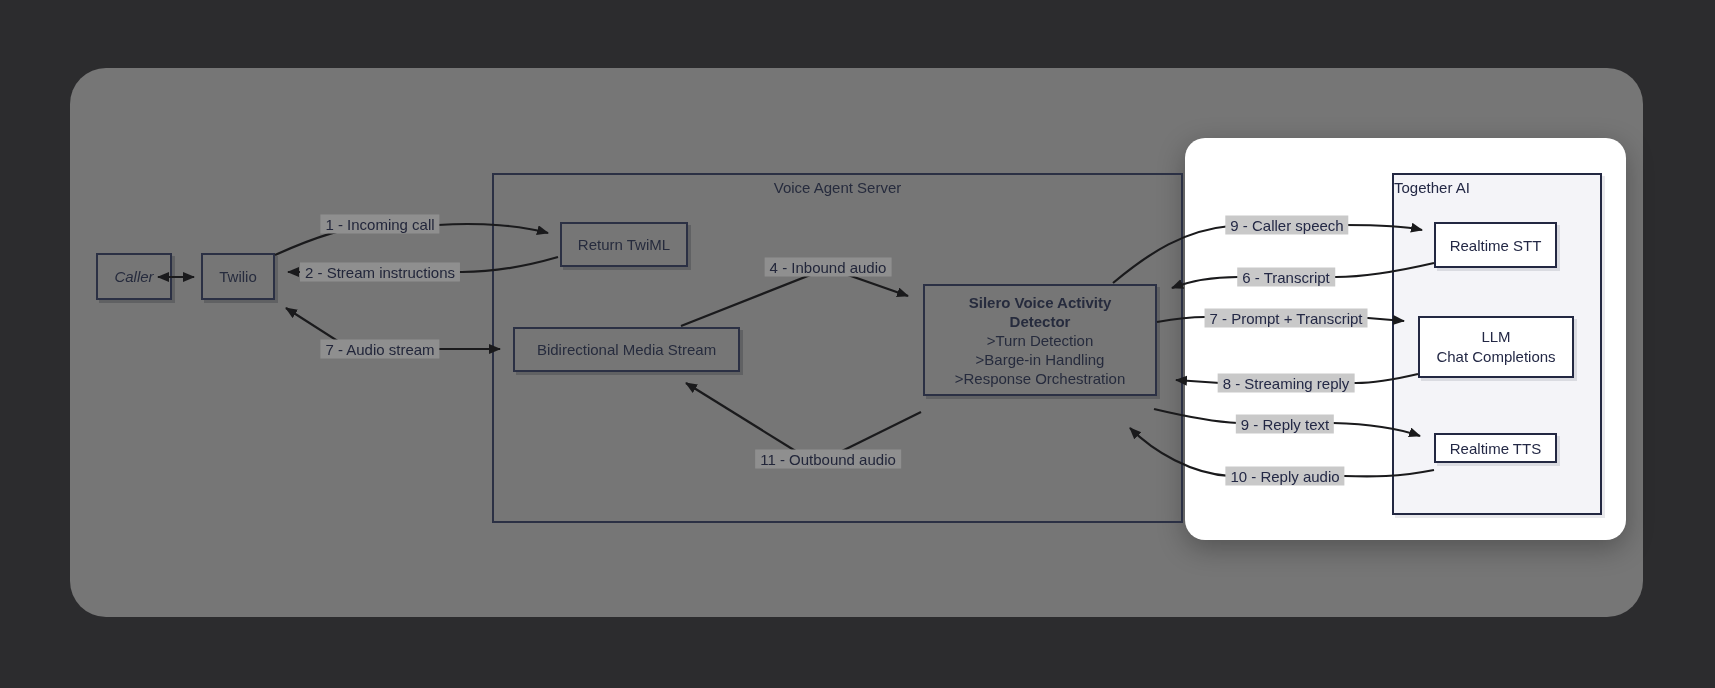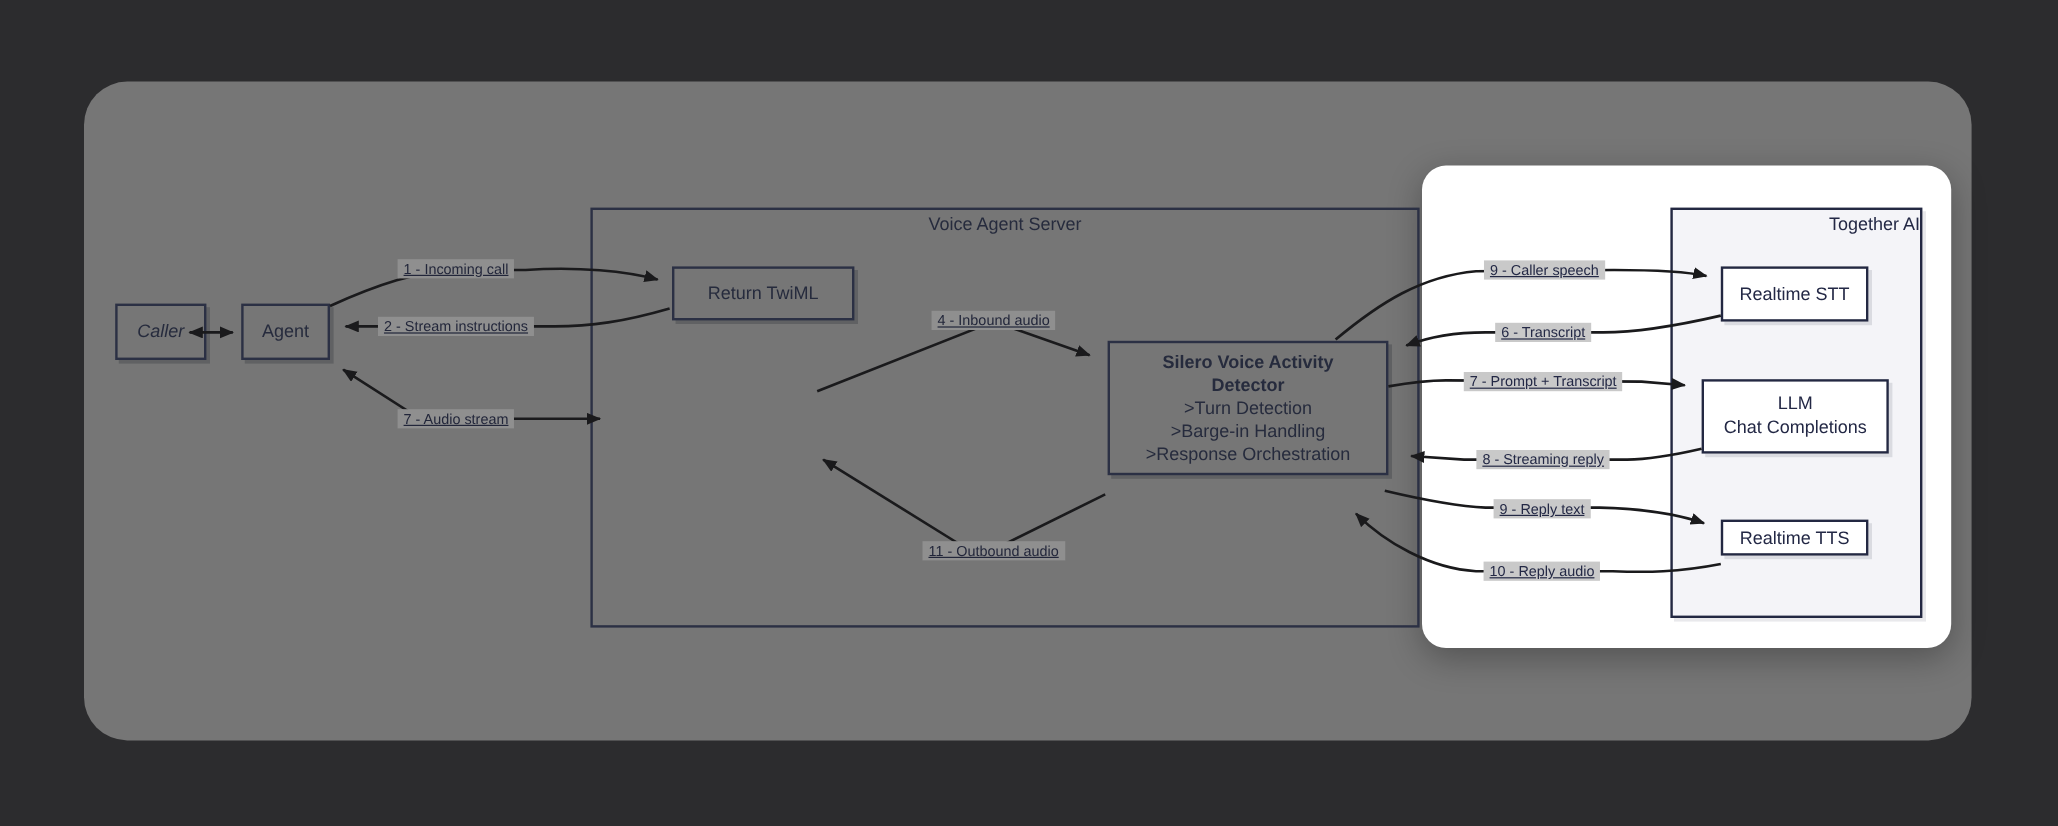--- a/index.html
+++ b/index.html
@@ -27,48 +27,48 @@
   .vas-title{
     position:absolute;left:0;right:0;top:4px;text-align:center;
     font-size:15px;color:#262b3d;
   }
   .together-box{
     position:absolute;left:1392px;top:173px;width:210px;height:342px;
     border:2px solid #232842;box-sizing:border-box;background:#f4f4f8;
     box-shadow:3px 3px 0 rgba(35,40,66,0.10);
   }
   .together-title{
-    position:absolute;left:0;right:0;top:4px;text-align:right;
-    font-size:15px;color:#232845;padding-left:43px;
+    position:absolute;left:0;right:0;top:4px;text-align:left;
+    font-size:15px;color:#232845;
   }
   
   .node{
     position:absolute;box-sizing:border-box;border:2px solid #2b3044;
     display:flex;align-items:center;justify-content:center;text-align:center;
     font-size:15px;color:#262b3d;
     box-shadow:3px 3px 0 rgba(20,22,32,0.22);
   }
   .node.on-white{
     background:#ffffff;border-color:#232842;color:#232845;
     box-shadow:3px 3px 0 rgba(35,40,66,0.12);
   }
   .n-caller{left:76px;top:253px;width:76px;height:47px;font-style:italic;margin-left:20px;}
   .n-twilio{left:201px;top:253px;width:74px;height:47px;}
-  .n-return{left:560px;top:222px;width:152px;height:45px;}
+  .n-return{left:560px;top:222px;width:128px;height:45px;}
   .n-bms{left:513px;top:327px;width:227px;height:45px;}
   .n-silero{left:923px;top:284px;width:234px;height:112px;flex-direction:column;line-height:19px;padding:4px 0;}
   .n-silero .t{font-weight:bold;width:200px;}
   .n-stt{left:1434px;top:222px;width:123px;height:46px;}
   .n-llm{left:1418px;top:316px;width:156px;height:62px;flex-direction:column;line-height:20px;text-align:right;}
   .n-tts{left:1434px;top:433px;width:123px;height:30px;}
   
   .elabel{
     position:absolute;transform:translate(-50%,-50%);
-    font-size:12px;color:#22263a;background:#8f8f8f;
-    padding:1px 5px;white-space:nowrap;text-decoration:underline;
+    font-size:15px;color:#22263a;background:#8f8f8f;
+    padding:1px 5px;white-space:nowrap;
   }
   .elabel.on-white{background:#c9c9c9;color:#232845;}
   
   #arrows{position:absolute;left:0;top:0;width:1715px;height:688px;}
   #arrows path.edge{fill:none;stroke:#1a1a1c;stroke-width:2.2px;}
 </style>
 </head>
 <body>
 
 <div id="stage">
@@ -80,24 +80,27 @@
     <div class="vas-title">Voice Agent Server</div>
   </div>
   <div class="together-box">
     <div class="together-title">Together AI</div>
   </div>
 
   <div class="node n-caller">
     <span>Caller</span>
   </div>
   <div class="node n-twilio">
-    <span>Agent</span>
+    <span>Twilio</span>
   </div>
   <div class="node n-return">
     <span>Return TwiML</span>
+  </div>
+  <div class="node n-bms">
+    <span>Bidirectional Media Stream</span>
   </div>
   <div class="node n-silero">
     <div class="t">Silero Voice Activity Detector</div>
     <div>&gt;Turn Detection</div>
     <div>&gt;Barge-in Handling</div>
     <div>&gt;Response Orchestration</div>
   </div>
   <div class="node on-white n-stt">
     <span>Realtime STT</span>
   </div>

